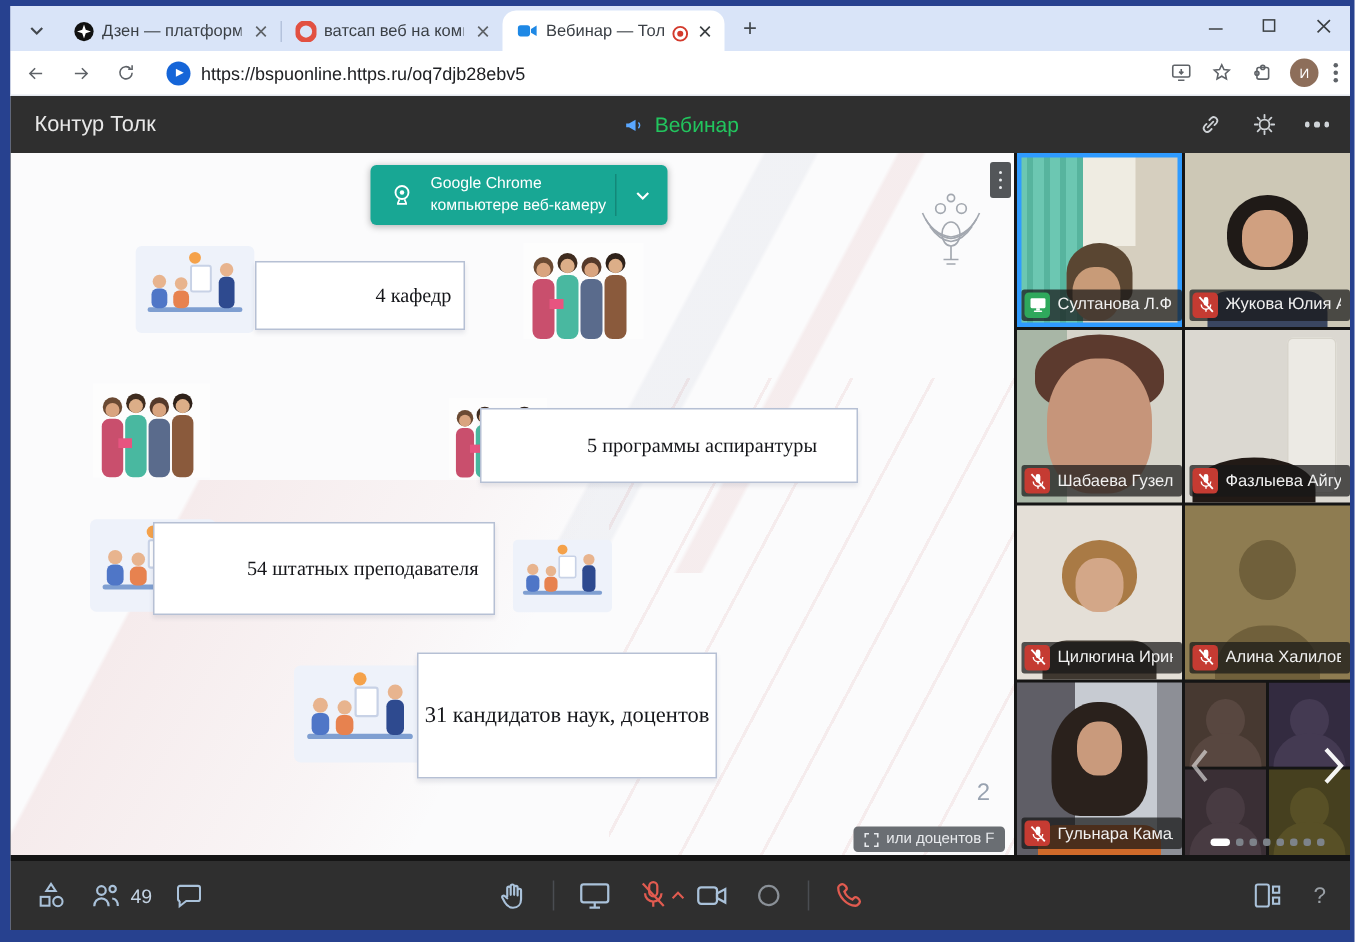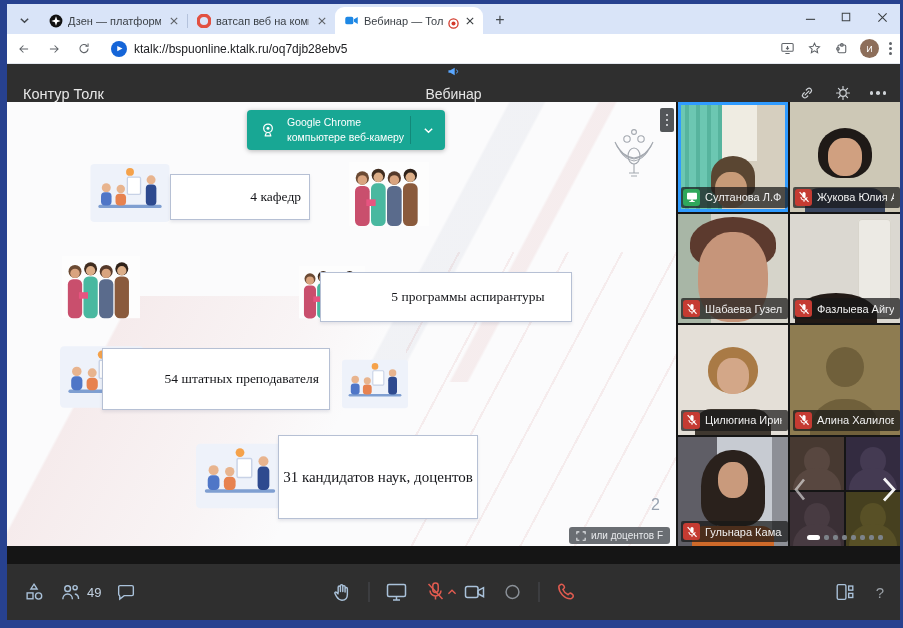--- a/index.html
+++ b/index.html
@@ -27,29 +27,29 @@
   .urlbox{flex:1;height:22px;display:flex;align-items:center;margin-left:6px;border-radius:11px;padding:0 8px;}
   .urlfav{width:16px;height:16px;border-radius:50%;background:#1565d8;display:flex;align-items:center;justify-content:center;flex:none;margin-right:7px;}
   .urltext{font-size:12px;color:#202124;white-space:nowrap;}
   .abicons{display:flex;align-items:center;margin:0 8px 0 auto;gap:10px;}
   .abbtn{border:none;background:none;padding:0;display:flex;align-items:center;justify-content:center;cursor:pointer;}
   .avatar{width:19px;height:19px;border-radius:50%;background:#8d6e5a;color:#fff;font-size:9px;display:flex;align-items:center;justify-content:center;}
   .menudots{display:flex;flex-direction:column;gap:2px;}
   .menudots i{width:3px;height:3px;border-radius:50%;background:#5f6368;}
 
   
-  .appheader{height:38px;background:#2f2f2f;display:flex;align-items:flex-end;position:relative;flex:none;}
+  .appheader{height:38px;background:#2f2f2f;display:flex;align-items:center;position:relative;flex:none;}
   .brand{color:#e8e8e8;font-size:14.5px;margin-left:16px;}
-  .roomtag{position:absolute;left:50%;transform:translateX(-50%);display:flex;align-items:center;gap:7px;color:#e5e5e5;font-size:14px;flex-direction:column;}
+  .roomtag{position:absolute;left:50%;transform:translateX(-50%);display:flex;align-items:center;gap:7px;color:#22c55e;font-size:14px;}
   .hdricons{margin-left:auto;margin-right:14px;display:flex;align-items:center;gap:18px;}
   .hbtn{border:none;background:none;padding:0;display:flex;align-items:center;cursor:pointer;}
   .hdots{display:flex;gap:3px;}
   .hdots i{width:3.5px;height:3.5px;border-radius:50%;background:#cfd3d7;}
 
-  .main{flex:1;background:#151515;display:flex;gap:2px;padding-bottom:18px;box-sizing:border-box;overflow:hidden;}
+  .main{flex:1;background:#151515;display:flex;gap:2px;padding-bottom:4px;box-sizing:border-box;overflow:hidden;}
 
   
   .slide{width:669px;flex:none;position:relative;background:#fbfbfc;overflow:hidden;}
   .d1{position:absolute;right:-40px;top:-30px;width:430px;height:310px;pointer-events:none;
       background:linear-gradient(118deg,transparent 40%,rgba(150,160,185,.10) 40.5%,rgba(150,160,185,.10) 46%,transparent 46.5%,transparent 55%,rgba(190,90,90,.09) 55.5%,rgba(190,90,90,.09) 58%,transparent 58.5%);}
   .d2{position:absolute;left:-60px;bottom:-20px;width:470px;height:270px;pointer-events:none;
       background:linear-gradient(118deg,transparent 30%,rgba(205,120,120,.12) 30.5%,rgba(205,120,120,.05) 60%,transparent 75%);}
   .d3{position:absolute;right:0;top:150px;width:270px;height:320px;pointer-events:none;
       background:repeating-linear-gradient(118deg,transparent 0 46px,rgba(180,60,60,.08) 46px 48px);}
 
@@ -143,21 +143,21 @@
   .dot{width:5px;height:5px;border-radius:2px;background:#7d838a;cursor:pointer;}
   .dot.on{width:13px;height:5px;border-radius:3px;background:#fff;}
 
   .nlabel{position:absolute;left:3px;bottom:4px;display:flex;align-items:center;background:rgba(23,23,23,.72);
           border-radius:2px;padding:2px 6px 2px 2px;max-width:97%;box-sizing:border-box;z-index:2;}
   .pbadge{width:17px;height:17px;border-radius:3px;display:flex;align-items:center;justify-content:center;margin-right:5px;flex:none;}
   .pbadge.red{background:#c53b32;} .pbadge.green{background:#2fa85c;}
   .nname{font-size:11px;color:#f0f0f0;white-space:nowrap;overflow:hidden;}
 
   
-  .toolbar{height:56px;background:#2f2f2f;display:flex;align-items:center;position:relative;flex:none;}
+  .toolbar{height:46px;background:#2f2f2f;display:flex;align-items:center;position:relative;flex:none;}
   .tleft{display:flex;align-items:center;gap:14px;margin-left:16px;}
   .tcenter{position:absolute;left:50%;transform:translateX(-50%);display:flex;align-items:center;gap:15px;}
   .tright{margin-left:auto;margin-right:16px;display:flex;align-items:center;gap:20px;}
   .ibtn{border:none;background:none;padding:0;display:flex;align-items:center;justify-content:center;cursor:pointer;position:relative;}
   .count{font-size:13px;color:#c3d2e2;margin-left:-9px;}
   .tdiv{width:1px;height:20px;background:#4a4d52;}
   .caret{position:absolute;right:-9px;top:3px;}
   .help{font-size:15px;color:#9aa0a6;}
 </style>
 </head>
@@ -303,21 +303,21 @@
         <svg width="15" height="15" viewBox="0 0 24 24">
           <path d="M19 12a7 7 0 11-2-4.9M19 3.5V8h-4.5" fill="none" stroke="#5f6368" stroke-width="1.8"></path>
         </svg>
       </button>
     <div class="urlbox">
       <span class="urlfav">
         <svg width="9" height="9" viewBox="0 0 12 12">
             <path d="M3 2.5l7 3.5-7 3.5z" fill="#fff"></path>
           </svg>
       </span>
-      <span class="urltext">ktalk://bspuonline.ktalk.ru/oq7djb28ebv5</span>
+      <span class="urltext">https://bspuonline.https.ru/oq7djb28ebv5</span>
     </div>
     <div class="abicons">
       <button class="abbtn">
           <svg width="17" height="17" viewBox="0 0 24 24">
             <rect x="4" y="5" width="16" height="11" rx="1.5" fill="none" stroke="#5f6368" stroke-width="1.5"></rect>
             <path d="M12 8.5v4.5M10 11l2 2 2-2M9 19h6" fill="none" stroke="#5f6368" stroke-width="1.5"></path>
           </svg>
         </button>
       <button class="abbtn">
           <svg width="17" height="17" viewBox="0 0 24 24">

